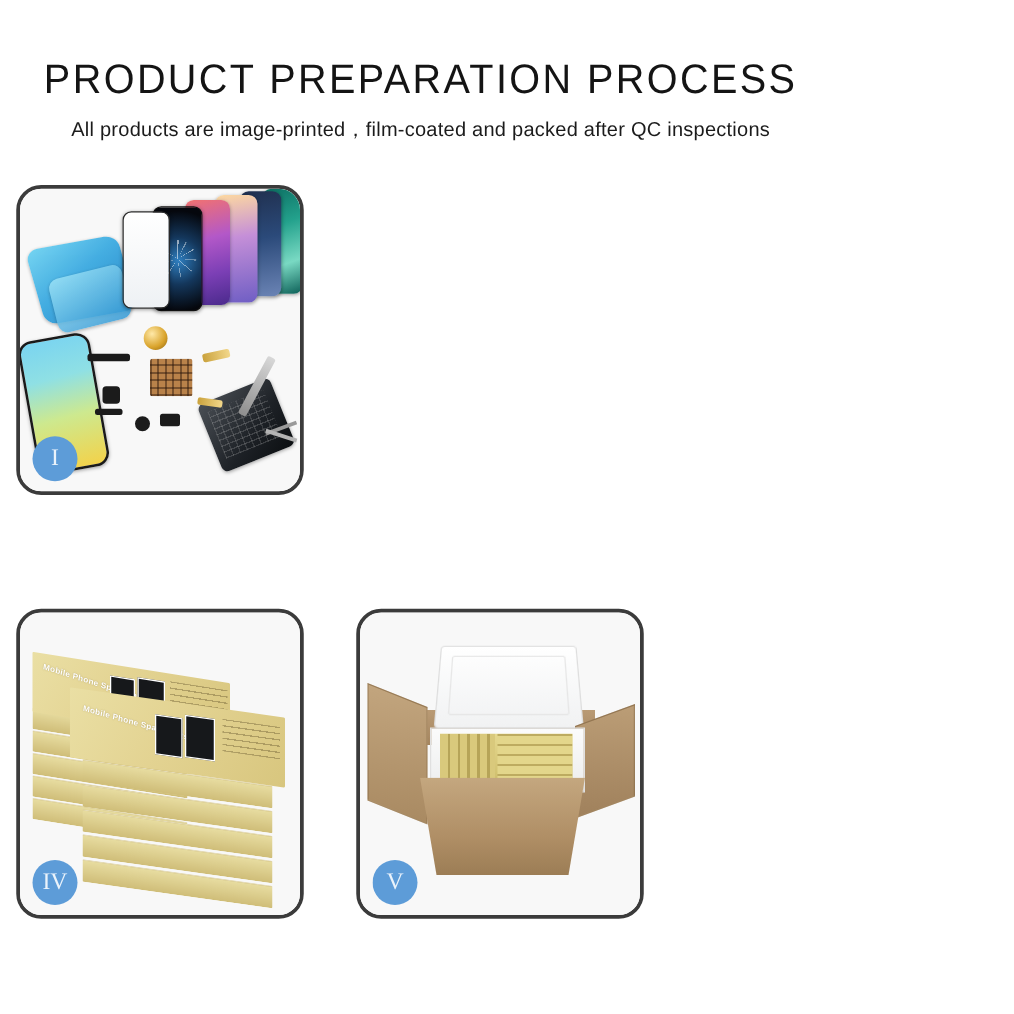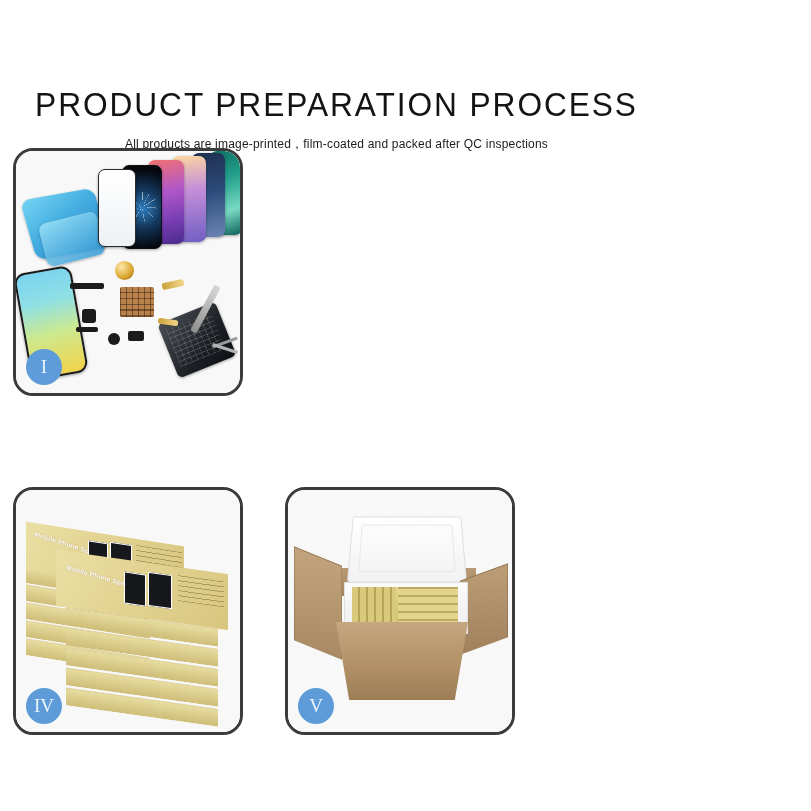--- a/index.html
+++ b/index.html
@@ -14,36 +14,35 @@
     overflow: hidden;
     position: relative;
   }
 
   
   .header {
     position: absolute;
     left: 0; top: 0;
     width: 673px;
     text-align: center;
-    margin-top: 42px;
   }
   .page-title {
     margin: 0;
     padding-top: 44px;
     font-size: 33px;
     font-weight: 500;
     letter-spacing: 2.0px;
     color: #141414;
     font-family: "Liberation Sans", sans-serif;
     transform: scaleX(0.96);
   }
   .page-subtitle {
     margin: 0;
     padding-top: 12px;
-    font-size: 12px;
+    font-size: 16px;
     font-weight: 400;
     letter-spacing: 0.2px;
     color: #1b1b1b;
     font-family: "Liberation Sans", sans-serif;
   }
 
   
   .grid {
     position: absolute;
     left: 13px;

